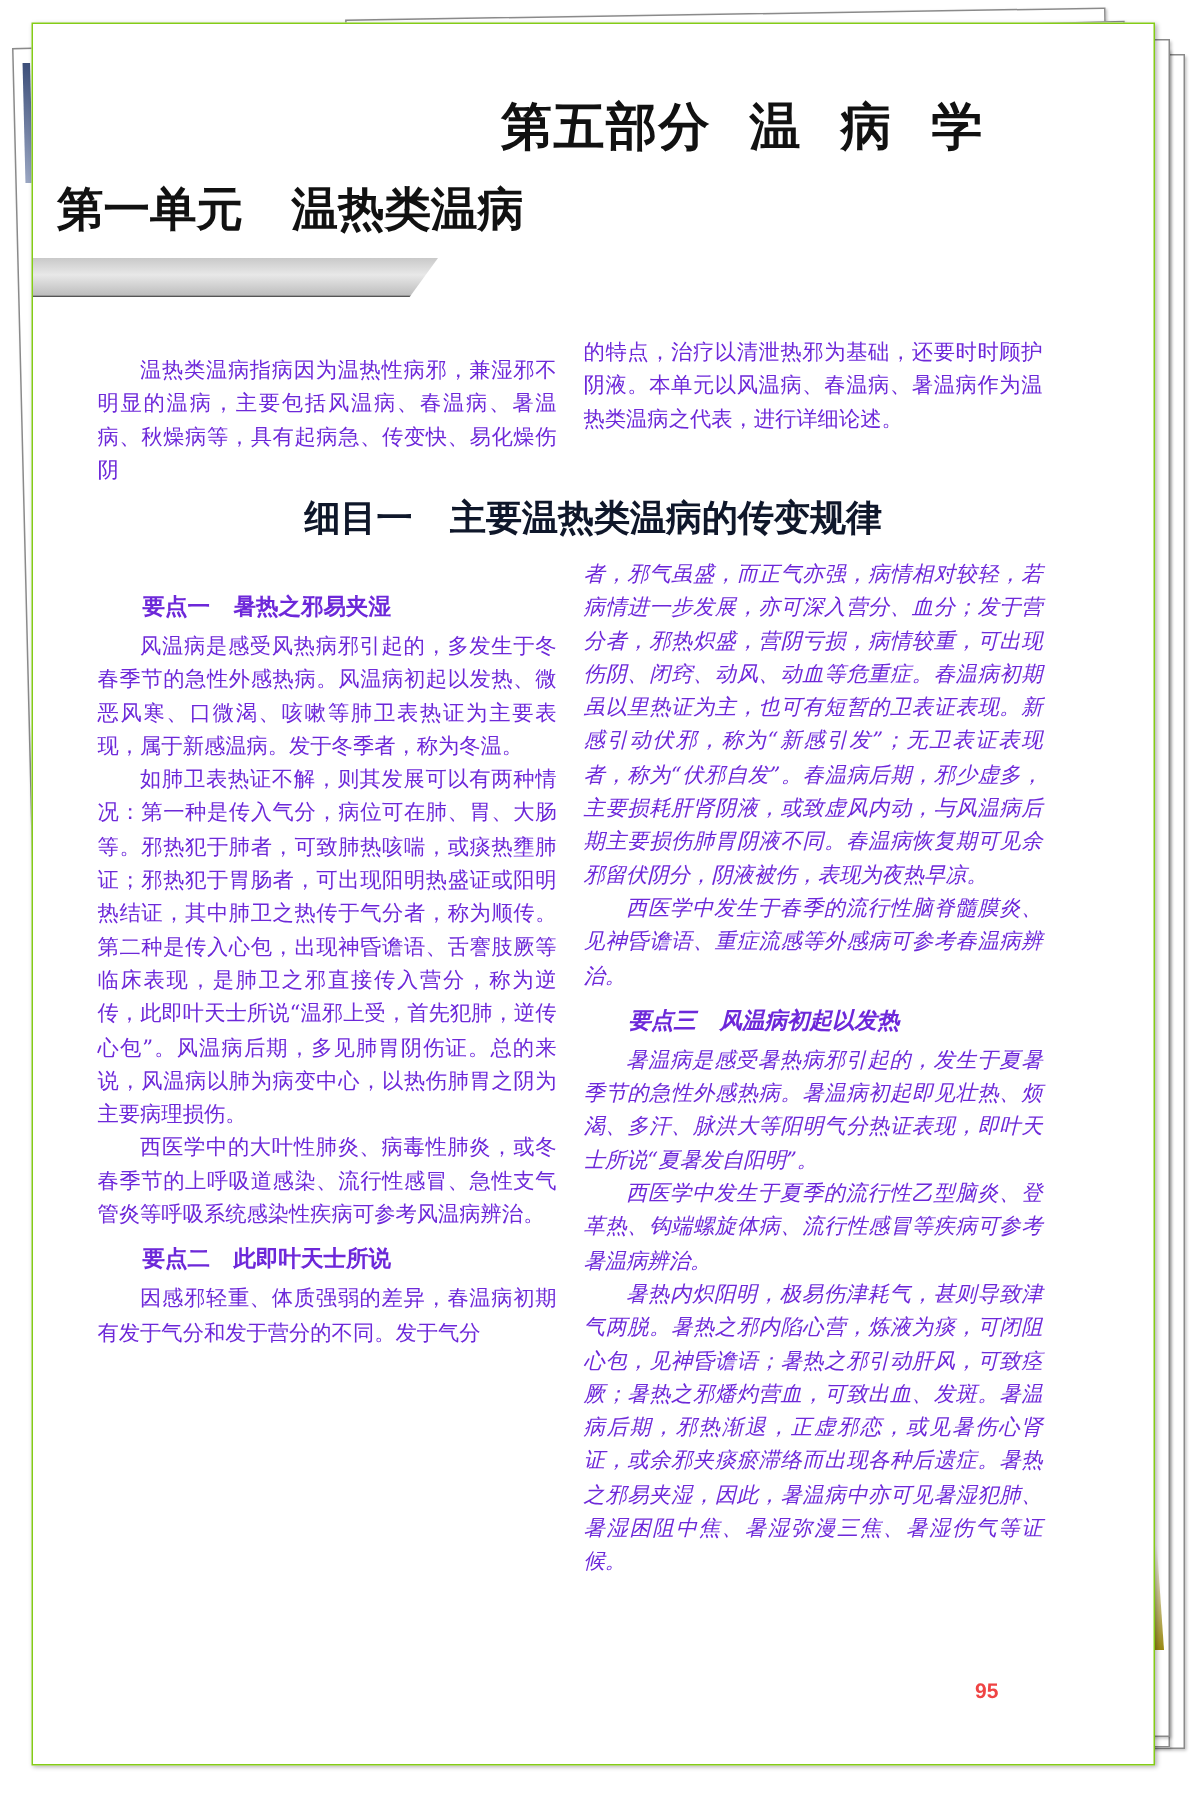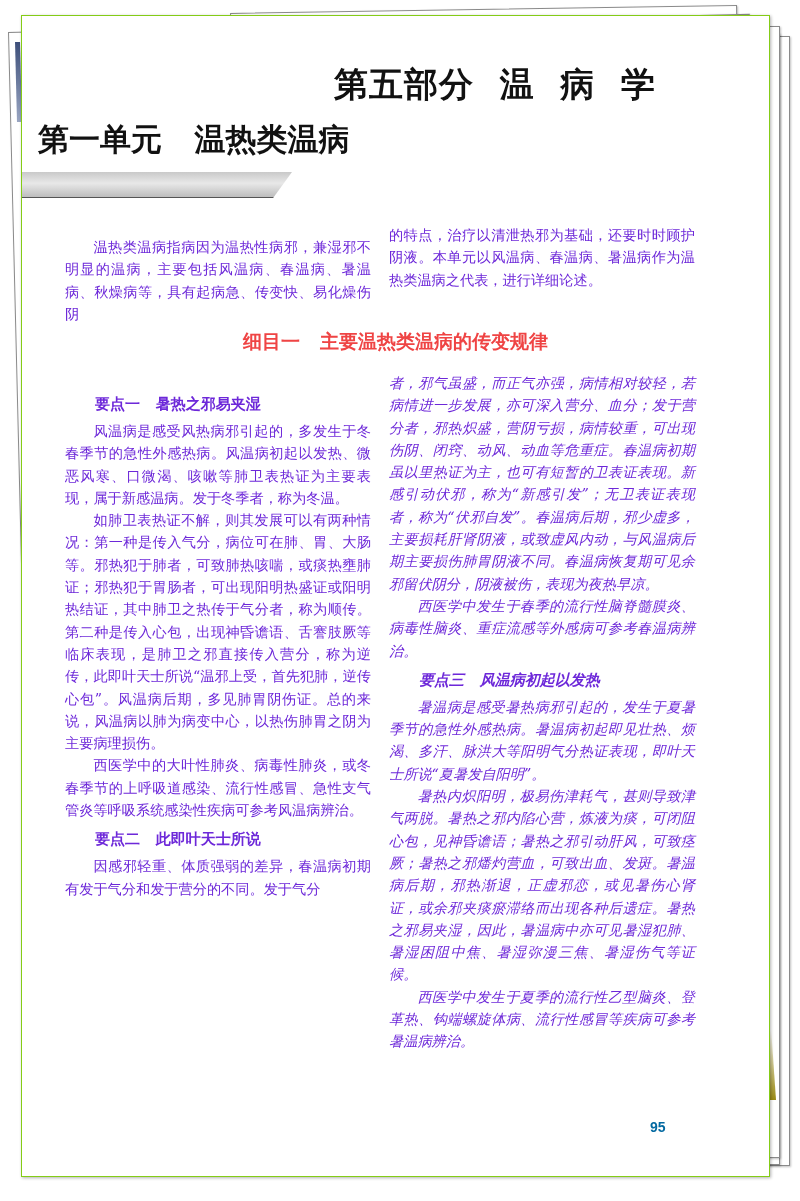--- a/index.html
+++ b/index.html
@@ -65,38 +65,38 @@
     font-size: 14.2px; line-height: 22.3px; color: #6d28d9;
     text-align: justify;
   }
   .col p { margin: 0; text-indent: 2em; }
   .col p.noindent { text-indent: 0; }
   .intro-left { left: 43px; top: 220px; }
   .intro-right { left: 367px; top: 208px; }
 
   .section-title {
     position: absolute; left: 0; width: 747px; top: 313px;
-    text-align: center; font-size: 19px; font-weight: bold; color: #ef4444;
+    text-align: center; font-size: 24px; font-weight: bold; color: #0f172a;
     white-space: pre; font-family: "DejaVu Sans", "Liberation Sans", sans-serif;
   }
 
   .body-left { left: 43px; top: 370px; }
   .body-right { left: 367px; top: 356px; font-style: italic; }
   .point-title {
     margin: 6px 0 4px 0; text-indent: 0;
     padding-left: 2em;
     font-size: 15px; font-weight: bold; white-space: pre;
     font-family: "DejaVu Sans", "Liberation Sans", sans-serif;
     line-height: 24px;
   }
 
   .page-number {
     position: absolute; left: 628px; top: 1103px;
     font-family: "Liberation Sans", "DejaVu Sans", sans-serif;
-    font-weight: bold; font-size: 14px; color: #0369a1;
+    font-weight: bold; font-size: 14px; color: #ef4444;
   }
 </style>
 </head>
 <body>
 
 <div class="sheet sheet-back-top"></div>
 <div class="sheet sheet-back-left"></div>
 <div class="blue-edge"></div>
 <div class="sheet sheet-right-3"></div>
 <div class="sheet sheet-right-2"></div>
@@ -121,21 +121,21 @@
     <div class="point-title">要点一   暑热之邪易夹湿</div>
     <p>风温病是感受风热病邪引起的，多发生于冬春季节的急性外感热病。风温病初起以发热、微恶风寒、口微渴、咳嗽等肺卫表热证为主要表现，属于新感温病。发于冬季者，称为冬温。</p>
     <p>如肺卫表热证不解，则其发展可以有两种情况：第一种是传入气分，病位可在肺、胃、大肠等。邪热犯于肺者，可致肺热咳喘，或痰热壅肺证；邪热犯于胃肠者，可出现阳明热盛证或阳明热结证，其中肺卫之热传于气分者，称为顺传。第二种是传入心包，出现神昏谵语、舌謇肢厥等临床表现，是肺卫之邪直接传入营分，称为逆传，此即叶天士所说“温邪上受，首先犯肺，逆传心包”。风温病后期，多见肺胃阴伤证。总的来说，风温病以肺为病变中心，以热伤肺胃之阴为主要病理损伤。</p>
     <p>西医学中的大叶性肺炎、病毒性肺炎，或冬春季节的上呼吸道感染、流行性感冒、急性支气管炎等呼吸系统感染性疾病可参考风温病辨治。</p>
     <div class="point-title">要点二   此即叶天士所说</div>
     <p>因感邪轻重、体质强弱的差异，春温病初期有发于气分和发于营分的不同。发于气分</p>
   </div>
 
   <div class="col body-right">
     <p class="noindent">者，邪气虽盛，而正气亦强，病情相对较轻，若病情进一步发展，亦可深入营分、血分；发于营分者，邪热炽盛，营阴亏损，病情较重，可出现伤阴、闭窍、动风、动血等危重症。春温病初期虽以里热证为主，也可有短暂的卫表证表现。新感引动伏邪，称为“新感引发”；无卫表证表现者，称为“伏邪自发”。春温病后期，邪少虚多，主要损耗肝肾阴液，或致虚风内动，与风温病后期主要损伤肺胃阴液不同。春温病恢复期可见余邪留伏阴分，阴液被伤，表现为夜热早凉。</p>
-    <p>西医学中发生于春季的流行性脑脊髓膜炎、病毒性脑炎、重症流感等外感病可参考春温病辨治。</p>
+    <p>西医学中发生于春季的流行性脑脊髓膜炎、见神昏谵语、重症流感等外感病可参考春温病辨治。</p>
     <div class="point-title">要点三   风温病初起以发热</div>
     <p>暑温病是感受暑热病邪引起的，发生于夏暑季节的急性外感热病。暑温病初起即见壮热、烦渴、多汗、脉洪大等阳明气分热证表现，即叶天士所说“夏暑发自阳明”。</p>
+    <p>西医学中发生于夏季的流行性乙型脑炎、登革热、钩端螺旋体病、流行性感冒等疾病可参考暑温病辨治。</p>
     <p>暑热内炽阳明，极易伤津耗气，甚则导致津气两脱。暑热之邪内陷心营，炼液为痰，可闭阻心包，见神昏谵语；暑热之邪引动肝风，可致痉厥；暑热之邪燔灼营血，可致出血、发斑。暑温病后期，邪热渐退，正虚邪恋，或见暑伤心肾证，或余邪夹痰瘀滞络而出现各种后遗症。暑热之邪易夹湿，因此，暑温病中亦可见暑湿犯肺、暑湿困阻中焦、暑湿弥漫三焦、暑湿伤气等证候。</p>
-    <p>西医学中发生于夏季的流行性乙型脑炎、登革热、钩端螺旋体病、流行性感冒等疾病可参考暑温病辨治。</p>
   </div>
 
   <div class="page-number">95</div>
 </div>
 
 </body></html>

